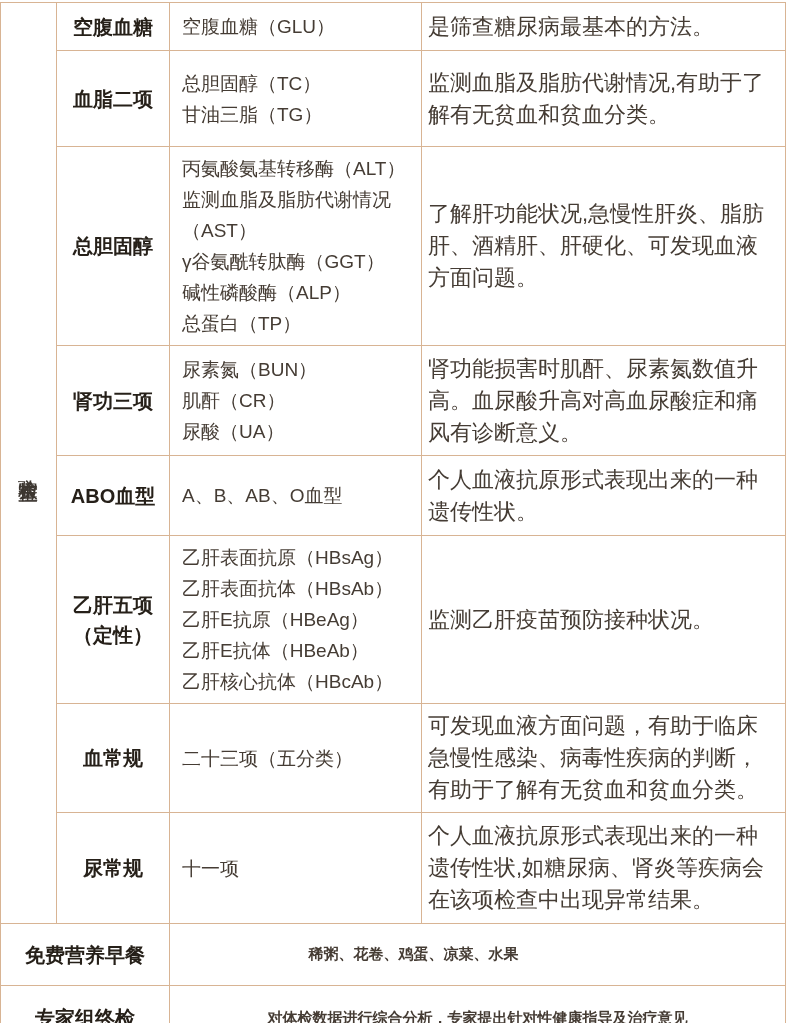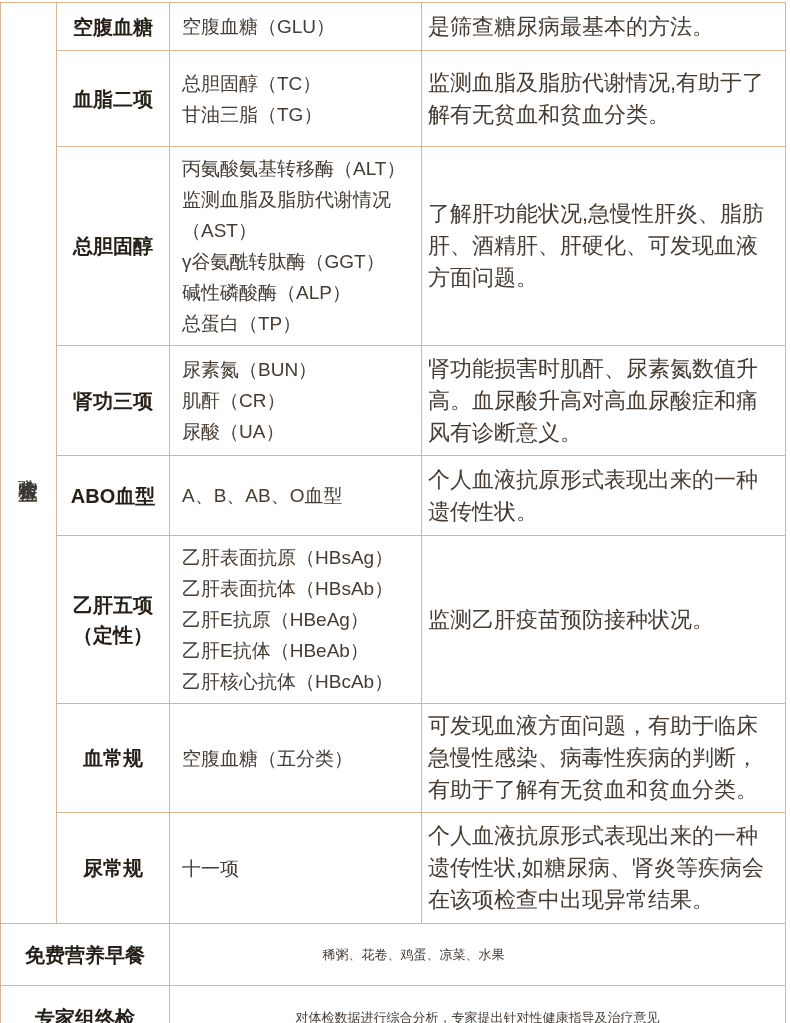--- a/index.html
+++ b/index.html
@@ -65,23 +65,24 @@
     writing-mode: vertical-rl;
     text-orientation: upright;
     font-size: 20px;
     line-height: 22px;
     letter-spacing: 1px;
     color: #3c3630;
   }
   td.footer-content {
     text-align: center;
     vertical-align: middle;
-    font-size: 13px;
+    font-size: 15px;
     color: #453c34;
     padding: 4px;
+    font-weight: bold;
   }
   td.footer-content.shift-left {
     padding-right: 132px;
   }
 </style>
 </head>
 <body>
 
 <div class="page">
   <table class="checkup">
@@ -139,21 +140,21 @@
       <td class="items">乙肝表面抗原（HBsAg）
 乙肝表面抗体（HBsAb）
 乙肝E抗原（HBeAg）
 乙肝E抗体（HBeAb）
 乙肝核心抗体（HBcAb）</td>
       <td class="desc">监测乙肝疫苗预防接种状况。</td>
     </tr>
 
     <tr style="height:107px">
       <td class="cat">血常规</td>
-      <td class="items">空腹血糖（五分类）</td>
+      <td class="items">二十三项（五分类）</td>
       <td class="desc">可发现血液方面问题，有助于临床急慢性感染、病毒性疾病的判断，有助于了解有无贫血和贫血分类。</td>
     </tr>
 
     <tr style="height:111px">
       <td class="cat">尿常规</td>
       <td class="items">十一项</td>
       <td class="desc">个人血液抗原形式表现出来的一种遗传性状,如糖尿病、肾炎等疾病会在该项检查中出现异常结果。</td>
     </tr>
 
     <tr style="height:62px">

